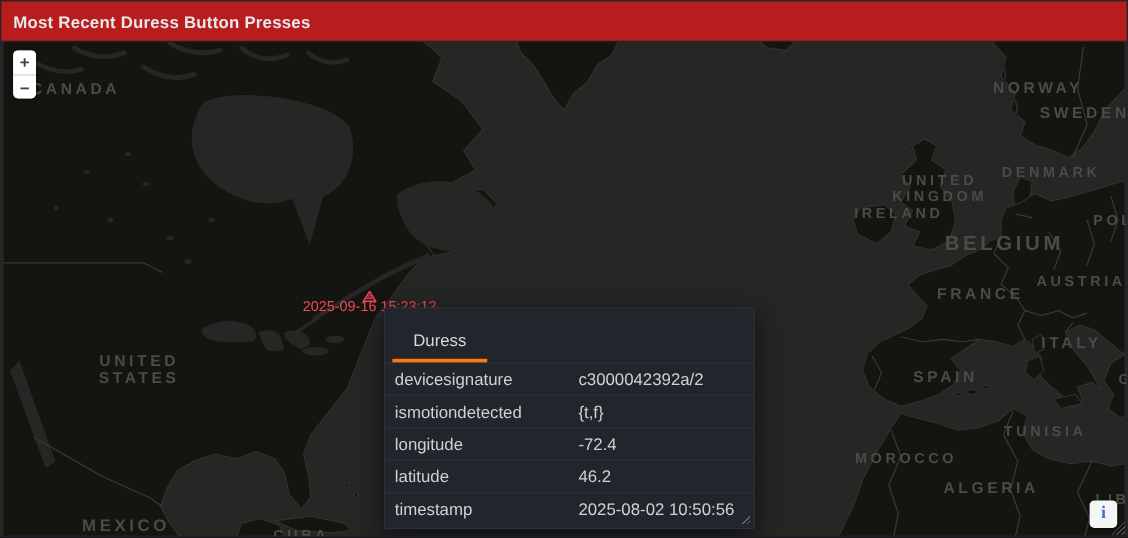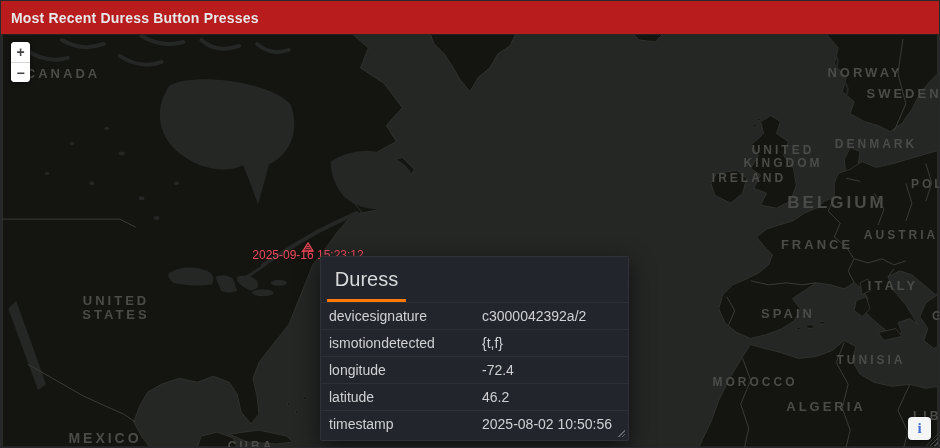--- a/index.html
+++ b/index.html
@@ -44,21 +44,21 @@
   
   .tooltip{
     position:absolute;left:319px;top:222px;width:309px;height:185px;z-index:4;
     background:#22252b;border:1px solid rgba(255,255,255,.06);border-radius:2px;
     box-shadow:0 8px 24px rgba(1,4,9,.65);color:#d0d1d4;
   }
   .tt-header{height:45px;display:flex;padding-left:6px;}
   .tt-tab{
     width:79px;display:flex;align-items:flex-end;justify-content:center;
     padding-bottom:8px;border-bottom:3px solid #ff780a;
-    font-size:20px;color:#d8d9da;cursor:pointer;
+    font-size:14px;color:#d8d9da;cursor:pointer;
   }
   .tt-rows{width:100%;}
   .tt-row{
     height:27px;display:flex;align-items:center;padding:0 8px;
     border-top:1px solid #2d3037;font-size:14px;color:#d0d1d4;gap:20px;
   }
   .tt-key{width:133px;flex:none;}
   .tt-val{flex:1;white-space:nowrap;}
   .tt-grip{
     position:absolute;right:3px;bottom:3px;width:8px;height:8px;opacity:.75;

